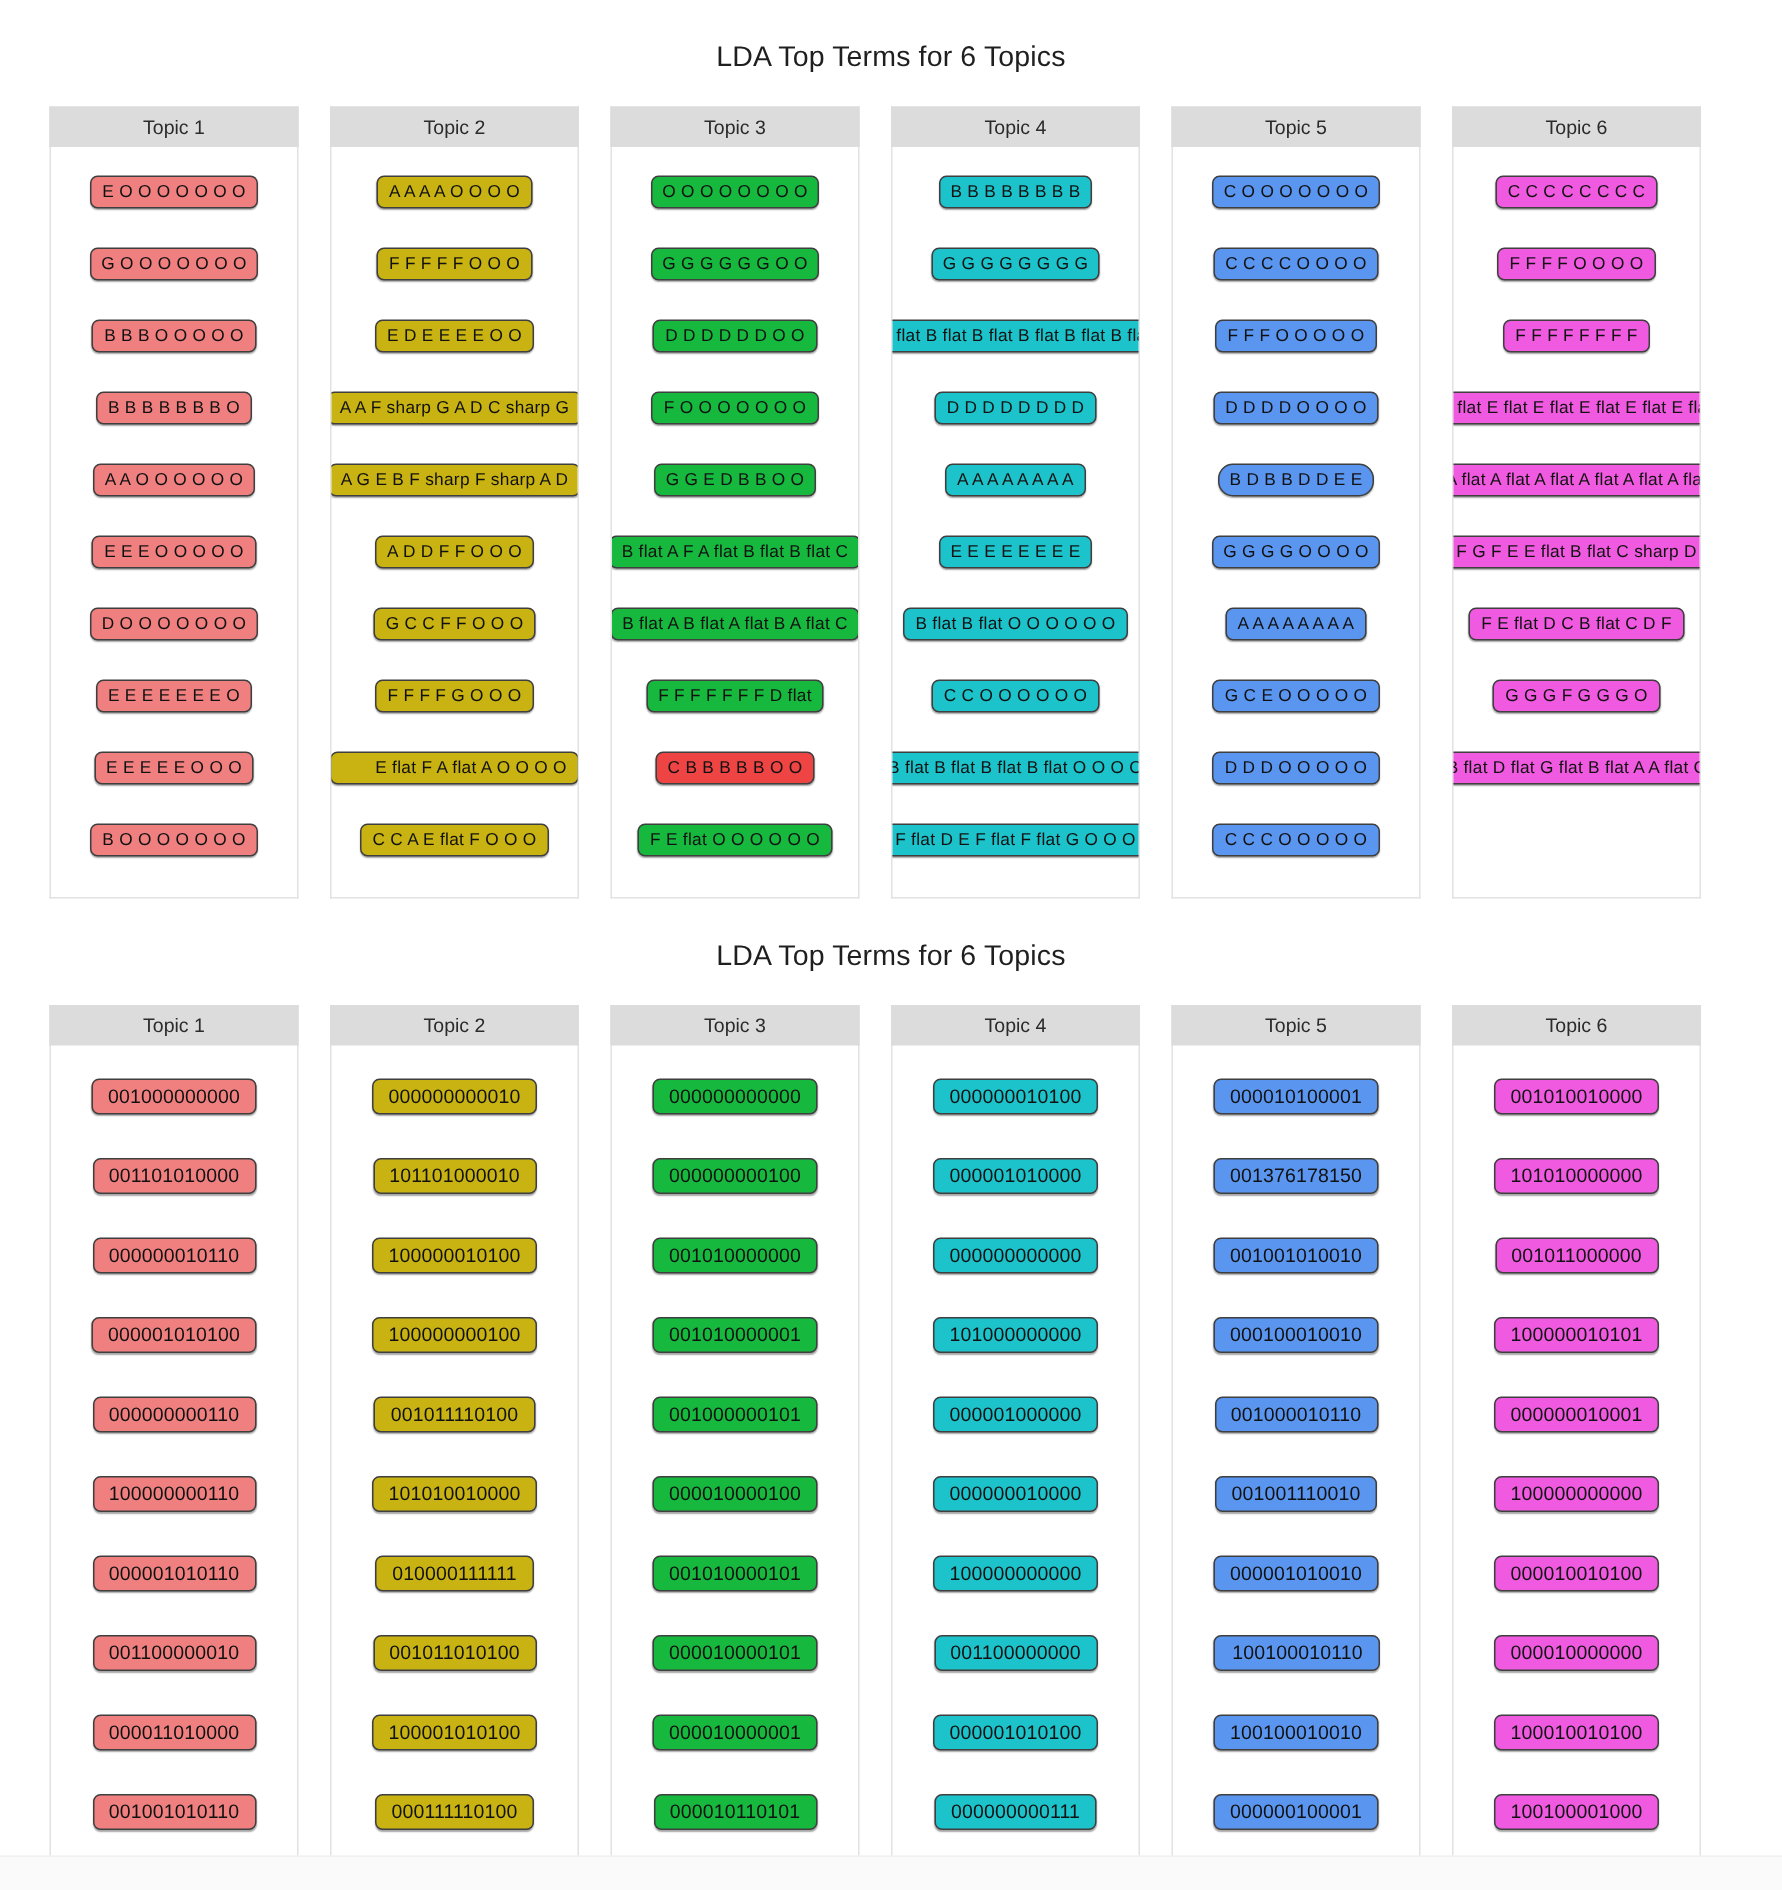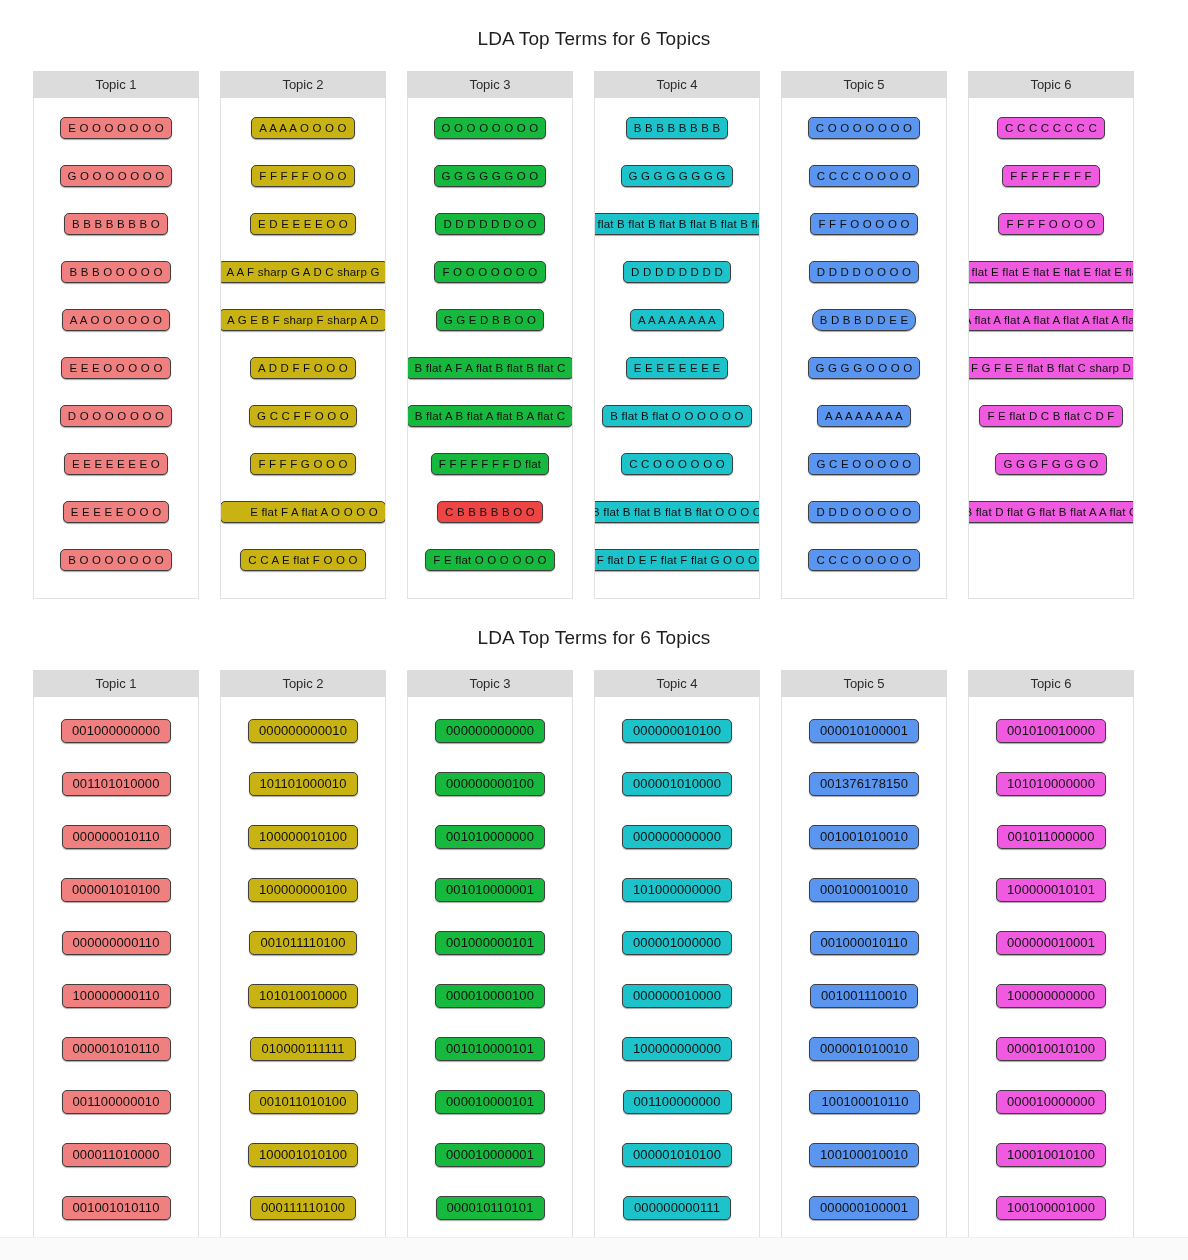--- a/index.html
+++ b/index.html
@@ -131,24 +131,24 @@
       <div class="panel">
         <div class="panel-header">Topic 1</div>
         <div class="panel-body panel-body-clip">
           <div class="term-slot">
               <span class="term t1" style="background: rgb(240, 128, 128);">E  O O O O O O O</span>
             </div>
           <div class="term-slot">
               <span class="term t1" style="background: rgb(240, 128, 128);">G  O O O O O O O</span>
             </div>
           <div class="term-slot">
+              <span class="term t1" style="background: rgb(240, 128, 128);">B  B  B  O O O O O</span>
+            </div>
+          <div class="term-slot">
               <span class="term t1" style="background: rgb(240, 128, 128);">B  B  B  B  B  B  B  O</span>
-            </div>
-          <div class="term-slot">
-              <span class="term t1" style="background: rgb(240, 128, 128);">B  B  B  O O O O O</span>
             </div>
           <div class="term-slot">
               <span class="term t1" style="background: rgb(240, 128, 128);">A  A  O O O O O O</span>
             </div>
           <div class="term-slot">
               <span class="term t1" style="background: rgb(240, 128, 128);">E  E  E  O O O O O</span>
             </div>
           <div class="term-slot">
               <span class="term t1" style="background: rgb(240, 128, 128);">D  O O O O O O O</span>
             </div>
@@ -308,24 +308,24 @@
         </div>
       </div>
 
       <div class="panel">
         <div class="panel-header">Topic 6</div>
         <div class="panel-body panel-body-clip">
           <div class="term-slot">
               <span class="term t6" style="background: rgb(240, 90, 224);">C  C  C  C  C  C  C  C</span>
             </div>
           <div class="term-slot">
+              <span class="term t6" style="background: rgb(240, 90, 224);">F  F  F  F  O O O O</span>
+            </div>
+          <div class="term-slot">
               <span class="term t6" style="background: rgb(240, 90, 224);">F  F  F  F  F  F  F  F</span>
-            </div>
-          <div class="term-slot">
-              <span class="term t6" style="background: rgb(240, 90, 224);">F  F  F  F  O O O O</span>
             </div>
           <div class="term-slot">
               <span class="term t6" style="background: rgb(240, 90, 224);">E flat E flat E flat E flat E flat E flat</span>
             </div>
           <div class="term-slot">
               <span class="term t6" style="background: rgb(240, 90, 224);">A flat A flat A flat A flat A flat A flat</span>
             </div>
           <div class="term-slot">
               <span class="term t6" style="background: rgb(240, 90, 224);">F  G  F  E  E flat B flat C sharp D</span>
             </div>

